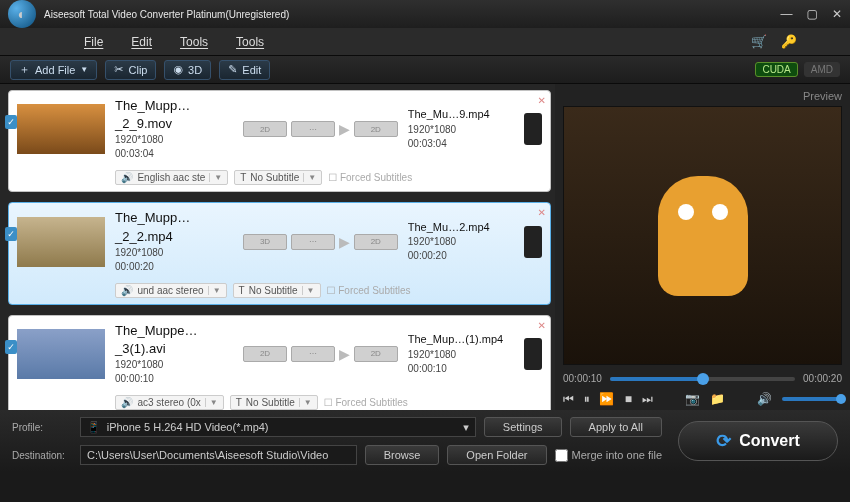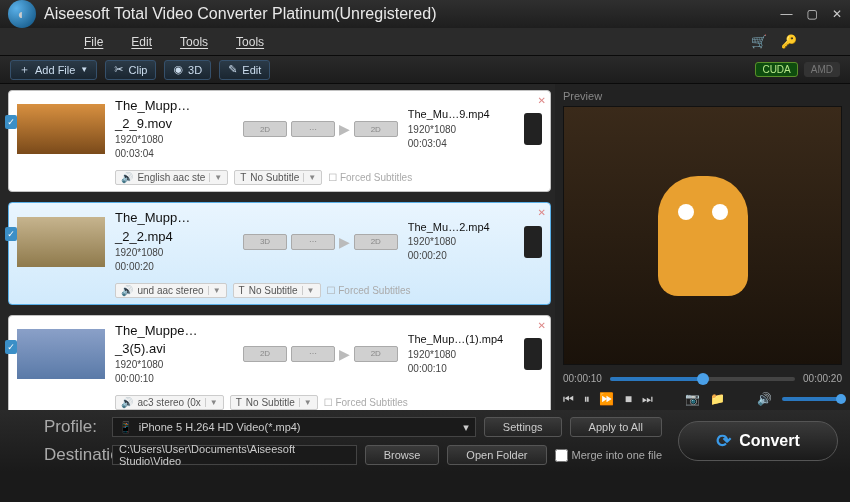--- a/index.html
+++ b/index.html
@@ -1,19 +1,19 @@
 <!DOCTYPE html>
 <html><head>
 <meta charset="utf-8">
 <style>
 * { margin: 0; padding: 0; box-sizing: border-box; font-family: "Segoe UI", Tahoma, sans-serif; }
 body { width: 850px; height: 502px; background: #1a1a1a; overflow: hidden; color: #ccc; font-size: 11px; }
 .titlebar { height: 28px; background: linear-gradient(#2f2f2f, #1e1e1e); display: flex; align-items: center; padding: 0 8px; }
 .logo { width: 28px; height: 28px; border-radius: 50%; background: radial-gradient(circle at 30% 30%, #5ab0e8, #0b4d7b); margin-right: 8px; display: flex; align-items: center; justify-content: center; font-size: 14px; }
-.title { color: #e8e8e8; font-size: 16px; flex: 1; }
+.title { color: #e8e8e8; font-size: 10px; flex: 1; }
 .winbtns { display: flex; gap: 14px; color: #ccc; }
 .winbtns span { cursor: pointer; font-size: 12px; }
 .menubar { height: 28px; background: #2b2b2b; display: flex; align-items: center; padding: 0 52px 0 84px; gap: 28px; border-bottom: 1px solid #0a0a0a; }
 .menubar .mitem { color: #ddd; font-size: 12px; cursor: pointer; }
 .menubar .mitem u { text-decoration: underline; text-underline-offset: 2px; }
 .menubar .right-icons { margin-left: auto; display: flex; gap: 14px; font-size: 13px; }
 .toolbar { height: 28px; background: linear-gradient(#2a2a2a,#1c1c1c); display: flex; align-items: center; padding: 0 10px; gap: 8px; border-bottom: 1px solid #0a0a0a; }
 .tbtn { display: inline-flex; align-items: center; gap: 5px; color: #cde; height: 20px; padding: 0 8px; border: 1px solid #35506b; border-radius: 3px; background: linear-gradient(#2b3a47,#1a2631); font-size: 11px; cursor: pointer; }
 .tbtn .caret { font-size: 8px; }
 .badges { margin-left: auto; display: flex; gap: 6px; }
@@ -39,38 +39,38 @@
 .arrow { color: #bbb; font-size: 14px; }
 .out { width: 102px; color: #444; font-size: 10px; line-height: 1.4; }
 .out .fname { color: #111; font-size: 11px; }
 .device { width: 18px; height: 32px; background: #222; border-radius: 3px; margin-left: auto; flex-shrink: 0; }
 .closex { position: absolute; right: 4px; top: 4px; color: #d88; font-size: 10px; cursor: pointer; }
 .card-row2 { display: flex; align-items: center; padding: 3px 8px 6px 106px; gap: 6px; font-size: 10px; color: #555; }
 .drop { display: inline-flex; align-items: center; gap: 4px; border: 1px solid #ccc; background: #f4f4f4; padding: 1px 5px; border-radius: 2px; cursor: pointer; }
 .drop .dcaret { font-size: 8px; color: #888; border-left: 1px solid #ccc; padding-left: 4px; }
 .forced { color: #aaa; }
 .checkmark-l { position: absolute; left: -4px; top: 24px; width: 12px; height: 14px; background: #3b8fc7; border-radius: 2px; color:#fff; font-size:9px; display:flex; align-items:center; justify-content:center; }
-.preview { flex: 1; background: #222; padding: 6px 8px 4px 8px; display: flex; flex-direction: column; }
+.preview { flex: 1; background: #222; padding: 6px 8px 4px 8px; display: flex; flex-direction: column; text-align: right; }
 .preview-label { color: #888; font-size: 11px; margin-bottom: 4px; }
 .screen { flex: 1; background: linear-gradient(#3a2a1a,#1a120a); border: 1px solid #111; display:flex; align-items:center; justify-content:center; overflow:hidden; }
 .puppet { width: 90px; height: 120px; background: #e8a030; border-radius: 40px 40px 20px 20px; position: relative; }
 .puppet::before, .puppet::after { content:""; position:absolute; width:16px; height:16px; background:#fff; border-radius:50%; top:28px; }
 .puppet::before { left: 20px; } .puppet::after { right: 20px; }
 .timeline { display: flex; align-items: center; gap: 8px; margin-top: 8px; color: #aaa; font-size: 10px; }
 .slider { flex: 1; height: 4px; background: #444; border-radius: 2px; position: relative; }
 .slider .prog { position: absolute; left: 0; top: 0; height: 100%; background: #2a78c0; border-radius: 2px; }
 .slider .knob { position: absolute; top: -4px; width: 12px; height: 12px; background: #4aa0e8; border-radius: 50%; margin-left: -6px; }
 .controls { display: flex; align-items: center; gap: 10px; margin-top: 8px; color: #ccc; font-size: 12px; }
 .controls .spacer { flex: 1; }
 .vol { width: 60px; height: 4px; background: #2a78c0; border-radius: 2px; position: relative; }
 .vol::after { content:""; position:absolute; right:-4px; top:-3px; width:10px; height:10px; background:#4aa0e8; border-radius:50%; }
 .bottom { height: 62px; background: linear-gradient(#2a2a2a,#1a1a1a); padding: 8px 12px; display: flex; gap: 16px; align-items: center; }
 .bleft { flex: 1; display: flex; flex-direction: column; gap: 8px; }
 .brow { display: flex; align-items: center; gap: 8px; }
-.blabel { width: 60px; color: #aaa; font-size: 17px; margin-left: 32px; }
+.blabel { width: 60px; color: #aaa; font-size: 10px; }
 .binput { flex: 1; height: 20px; background: #1a1a1a; border: 1px solid #444; color: #ccc; padding: 0 6px; font-size: 11px; display: flex; align-items: center; }
 .bbtn { height: 20px; padding: 0 18px; background: linear-gradient(#3a3a3a,#242424); border: 1px solid #555; border-radius: 3px; color: #ccc; font-size: 11px; cursor: pointer; display:inline-flex; align-items:center; }
 .merge { display: flex; align-items: center; gap: 4px; color: #aaa; font-size: 11px; }
 .convert { width: 160px; height: 40px; background: linear-gradient(#3a3a3a,#1a1a1a); border: 1px solid #555; border-radius: 20px; display: flex; align-items: center; justify-content: center; gap: 8px; color: #fff; font-size: 16px; font-weight: bold; cursor: pointer; }
 .convert .refresh { color: #3a9ae8; font-size: 18px; }
 </style>
 </head>
 <body>
 
 <div class="titlebar">
@@ -196,21 +196,21 @@
         <span class="forced">☐ <span>Forced Subtitles</span></span>
       </div>
     </div>
 
     <div class="card">
       <div class="checkmark-l">✓</div>
       <span class="closex">✕</span>
       <div class="card-row1">
         <div class="thumb thumb2"></div>
         <div class="meta">
-          <div class="fname">The_Muppe…_3(5).avi</div>
+          <div class="fname">The_Muppe…_3(1).avi</div>
           <div>1920*1080</div>
           <div>00:00:10</div>
         </div>
         <div class="proc">
           <div class="procbox">2D</div>
             <div class="procbox">⋯</div>
             <span class="arrow">▶</span>
             <div class="procbox">2D</div>
         </div>
         <div class="out">

